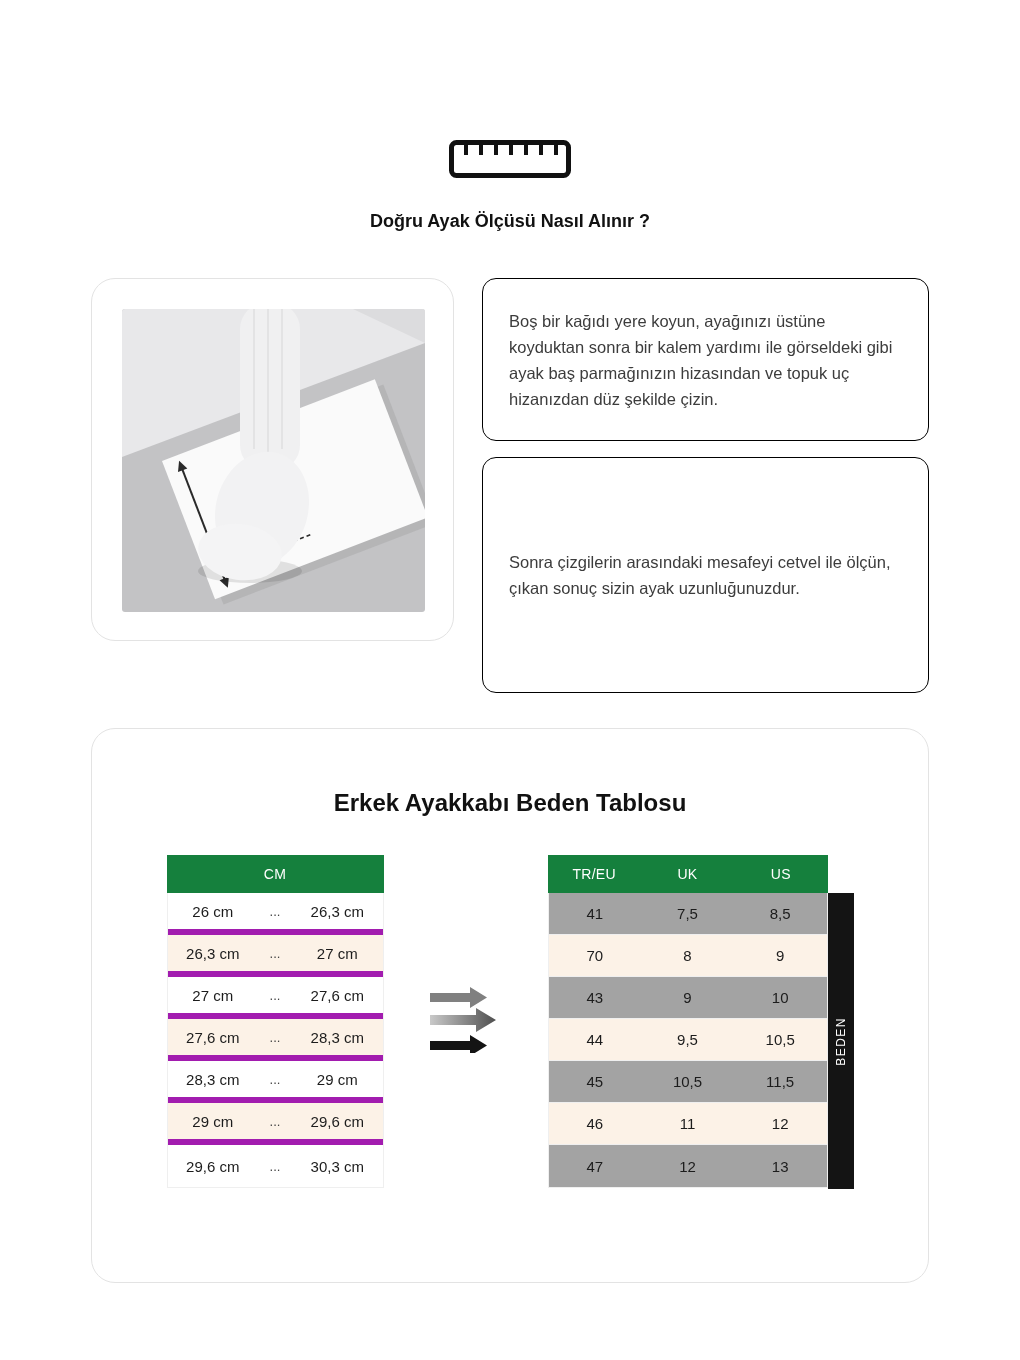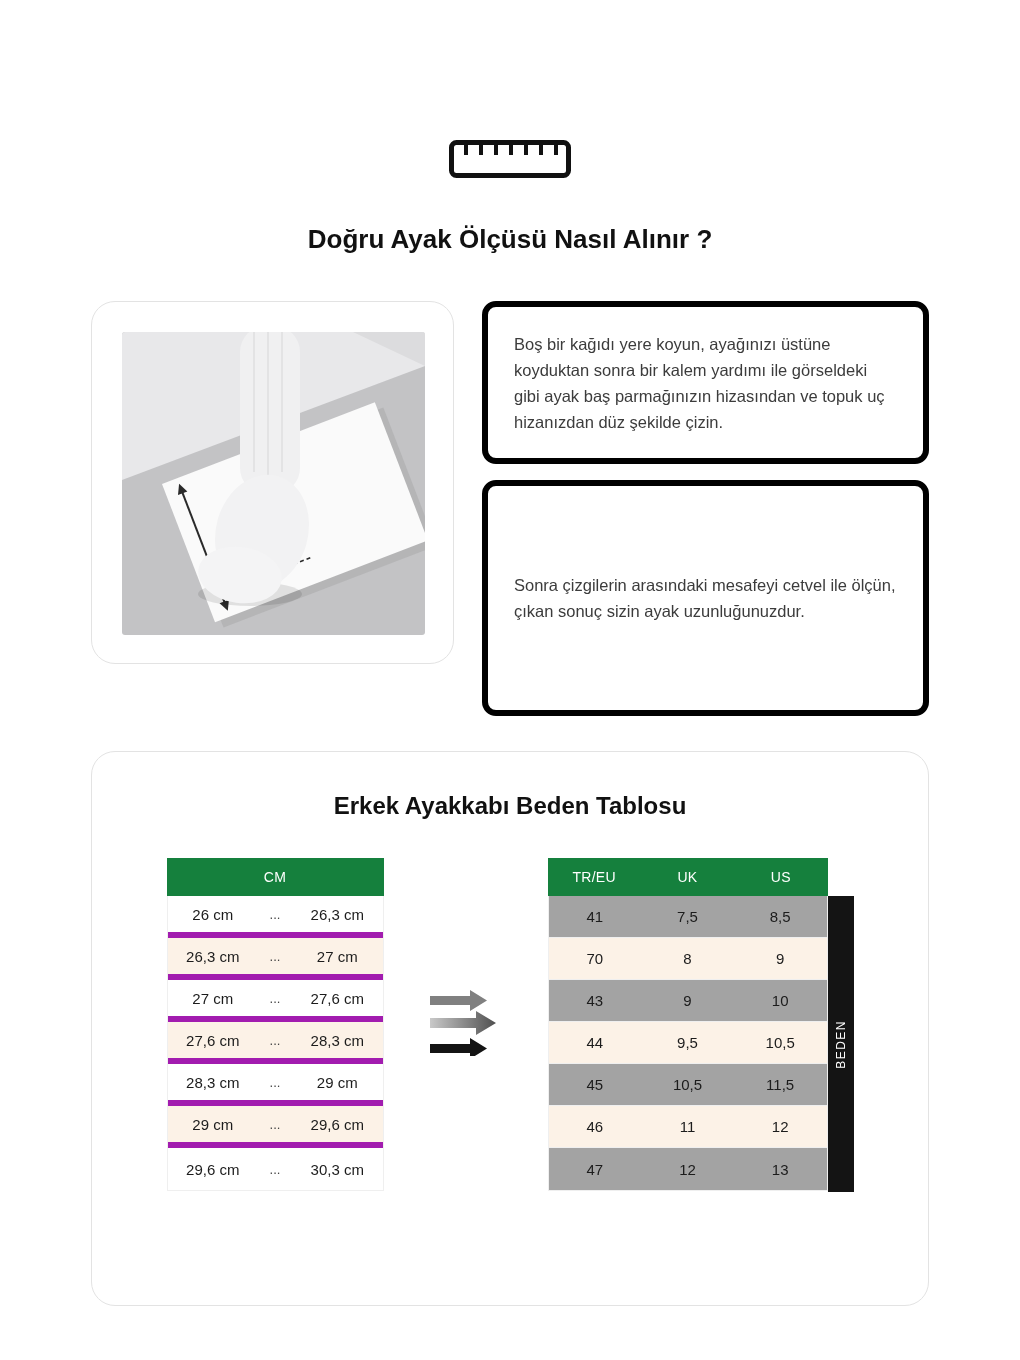--- a/index.html
+++ b/index.html
@@ -4,29 +4,29 @@
 <style>
   *{box-sizing:border-box;margin:0;padding:0}
   html,body{background:#ffffff}
   body{
     width:1020px;height:1360px;
     font-family:"Liberation Sans",sans-serif;
     color:#1c1c1c;overflow:hidden;
   }
   .container{width:838px;margin:0 auto;padding-top:140px;}
   .ruler-wrap{display:flex;justify-content:center;}
-  .page-title{text-align:center;font-size:26px;font-weight:700;color:#111;margin-top:46px;}
+  .page-title{text-align:center;font-size:18px;font-weight:700;color:#111;margin-top:33px;}
   .top-row{display:flex;gap:28px;margin-top:46px;}
   .photo-card{width:363px;height:363px;border:1px solid #e3e3e3;border-radius:24px;padding:30px;background:#fff;flex:0 0 auto;}
   .photo{width:303px;height:303px;border-radius:3px;overflow:hidden;display:block;}
   .right-col{flex:1;display:flex;flex-direction:column;gap:16px;}
-  .info-card{border:6px solid #000000;border-radius:14px;padding:22px 26px;font-size:16.5px;line-height:26px;color:#3c3c3c;display:flex;align-items:center;background:#fff;}
+  .info-card{border:1px solid #000000;border-radius:14px;padding:22px 26px;font-size:16.5px;line-height:26px;color:#3c3c3c;display:flex;align-items:center;background:#fff;}
   .info-card.step1{height:163px;}
   .info-card.step2{height:236px;}
-  .table-card{margin-top:35px;border:1px solid #e3e3e3;border-radius:24px;height:555px;padding-top:40px;background:#fff;}
+  .table-card{margin-top:35px;border:1px solid #e3e3e3;border-radius:24px;height:555px;padding-top:60px;background:#fff;}
   .table-title{text-align:center;font-size:24px;font-weight:700;color:#111;}
   .tables{display:flex;justify-content:center;align-items:flex-start;margin-top:38px;}
   .thead{background:#15803d;color:#fff;height:38px;display:flex;align-items:center;justify-content:center;font-size:14px;letter-spacing:.3px;}
   .cm-table{width:217px;}
   .rows{border:1px solid #efefef;border-top:none;}
   .cm-row{height:42px;display:grid;grid-template-columns:1fr 34px 1fr;align-items:center;text-align:center;font-size:15px;background:#fff;border-bottom:6px solid #a21caf;}
   .sz-thead{display:grid;grid-template-columns:1fr 1fr 1fr;justify-items:center;}
   .sz-row{height:42px;display:grid;grid-template-columns:1fr 1fr 1fr;align-items:center;text-align:center;font-size:15px;background:#a3a3a3;border-bottom:1px solid #efefef;}
   .cm-row:last-child,.sz-row:last-child{border-bottom:none;}
   .cm-row.alt,.sz-row.alt{background:#fcf2e7;}

